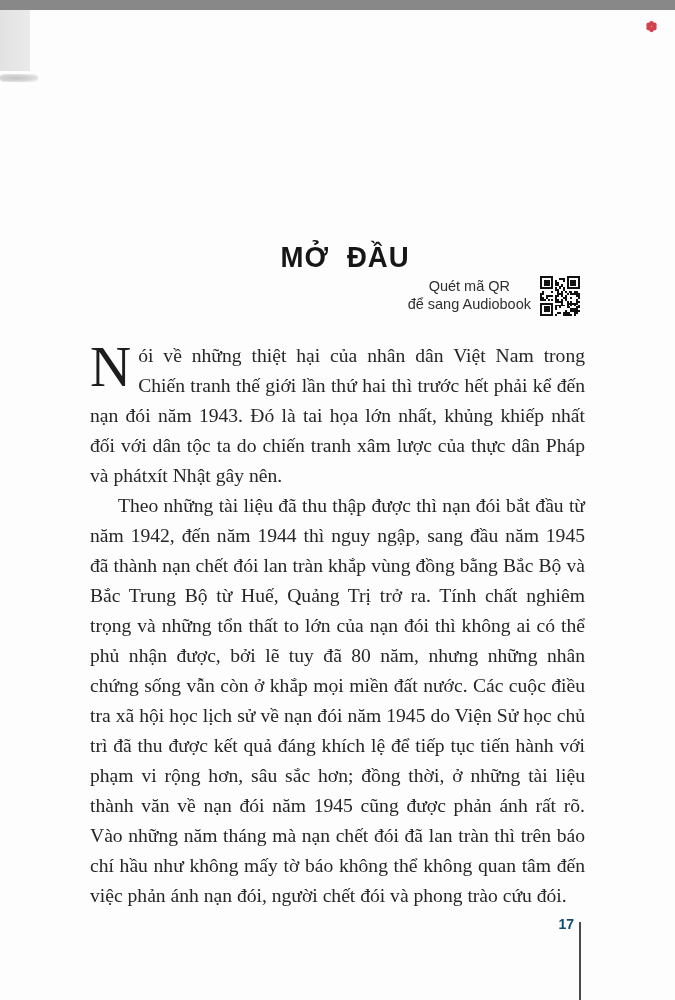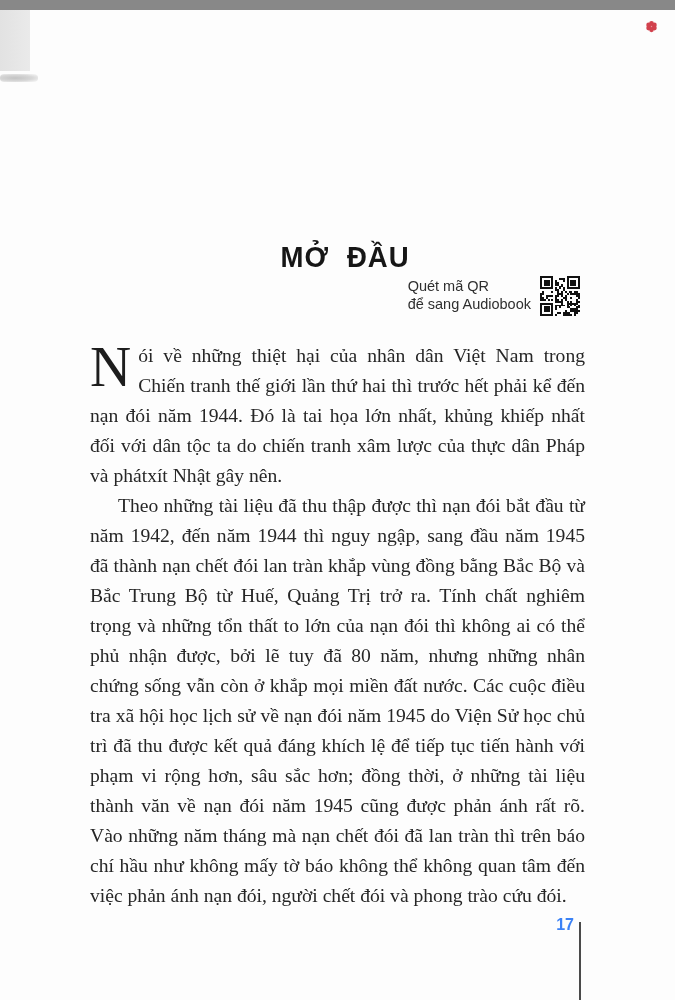--- a/index.html
+++ b/index.html
@@ -22,38 +22,38 @@
   .flower{position:absolute;left:644px;top:9px;width:15px;height:15px;}
   
   .heading{
     position:absolute;left:345px;top:231px;transform:translateX(-50%) scaleX(.95);
     transform-origin:center;white-space:nowrap;
     font-family:"Liberation Sans",sans-serif;font-weight:700;
     font-size:29px;letter-spacing:1px;word-spacing:10px;color:#161616;
   }
   
   .qr-caption{
-    position:absolute;top:267px;right:144px;text-align:left;
+    position:absolute;top:267px;right:144px;text-align:center;
     font-family:"Liberation Sans",sans-serif;font-size:14.5px;line-height:18px;color:#2e2e2e;
   }
   .qr-box{position:absolute;left:540px;top:266px;width:40px;height:40px;}
   
   .body-text{
     position:absolute;left:90px;top:331px;width:495px;
     font-size:19.6px;line-height:30px;color:#262626;text-align:justify;
   }
   .body-text p{margin:0;}
   .dropcap{
     float:left;font-size:57px;line-height:47px;padding:2px 7px 0 0;color:#1d1d1d;
   }
   .para2{text-indent:28px;}
   
   .page-number{
     position:absolute;top:906px;right:101px;
-    font-family:"Liberation Sans",sans-serif;font-weight:700;font-size:16px;color:#3b82f6;
+    font-family:"Liberation Sans",sans-serif;font-weight:700;font-size:14px;color:#0c4a6e;
   }
   .footer-rule{
     position:absolute;left:579px;top:912px;width:2px;height:88px;background:#4a4a4a;
   }
 </style>
 </head>
 <body>
 
 <div class="page">
 
@@ -303,20 +303,20 @@
         <rect x="12" y="20" width="1" height="1" fill="#111"></rect>
         <rect x="13" y="20" width="1" height="1" fill="#111"></rect>
         <rect x="14" y="20" width="1" height="1" fill="#111"></rect>
         <rect x="15" y="20" width="1" height="1" fill="#111"></rect>
         <rect x="16" y="20" width="1" height="1" fill="#111"></rect>
         <rect x="18" y="20" width="1" height="1" fill="#111"></rect>
       </svg>
   </div>
 
   <div class="body-text">
-    <p><span class="dropcap">N</span><span>ói về những thiệt hại của nhân dân Việt Nam trong Chiến tranh thế giới lần thứ hai thì trước hết phải kể đến nạn đói năm 1944. Đó là tai họa lớn nhất, khủng khiếp nhất đối với dân tộc ta do chiến tranh xâm lược của thực dân Pháp và phátxít Nhật gây nên.</span></p>
+    <p><span class="dropcap">N</span><span>ói về những thiệt hại của nhân dân Việt Nam trong Chiến tranh thế giới lần thứ hai thì trước hết phải kể đến nạn đói năm 1943. Đó là tai họa lớn nhất, khủng khiếp nhất đối với dân tộc ta do chiến tranh xâm lược của thực dân Pháp và phátxít Nhật gây nên.</span></p>
     <p class="para2">Theo những tài liệu đã thu thập được thì nạn đói bắt đầu từ năm 1942, đến năm 1944 thì nguy ngập, sang đầu năm 1945 đã thành nạn chết đói lan tràn khắp vùng đồng bằng Bắc Bộ và Bắc Trung Bộ từ Huế, Quảng Trị trở ra. Tính chất nghiêm trọng và những tổn thất to lớn của nạn đói thì không ai có thể phủ nhận được, bởi lẽ tuy đã 80 năm, nhưng những nhân chứng sống vẫn còn ở khắp mọi miền đất nước. Các cuộc điều tra xã hội học lịch sử về nạn đói năm 1945 do Viện Sử học chủ trì đã thu được kết quả đáng khích lệ để tiếp tục tiến hành với phạm vi rộng hơn, sâu sắc hơn; đồng thời, ở những tài liệu thành văn về nạn đói năm 1945 cũng được phản ánh rất rõ. Vào những năm tháng mà nạn chết đói đã lan tràn thì trên báo chí hầu như không mấy tờ báo không thể không quan tâm đến việc phản ánh nạn đói, người chết đói và phong trào cứu đói.</p>
   </div>
 
   <div class="page-number">17</div>
   <div class="footer-rule"></div>
 
 </div>
 
 </body></html>

